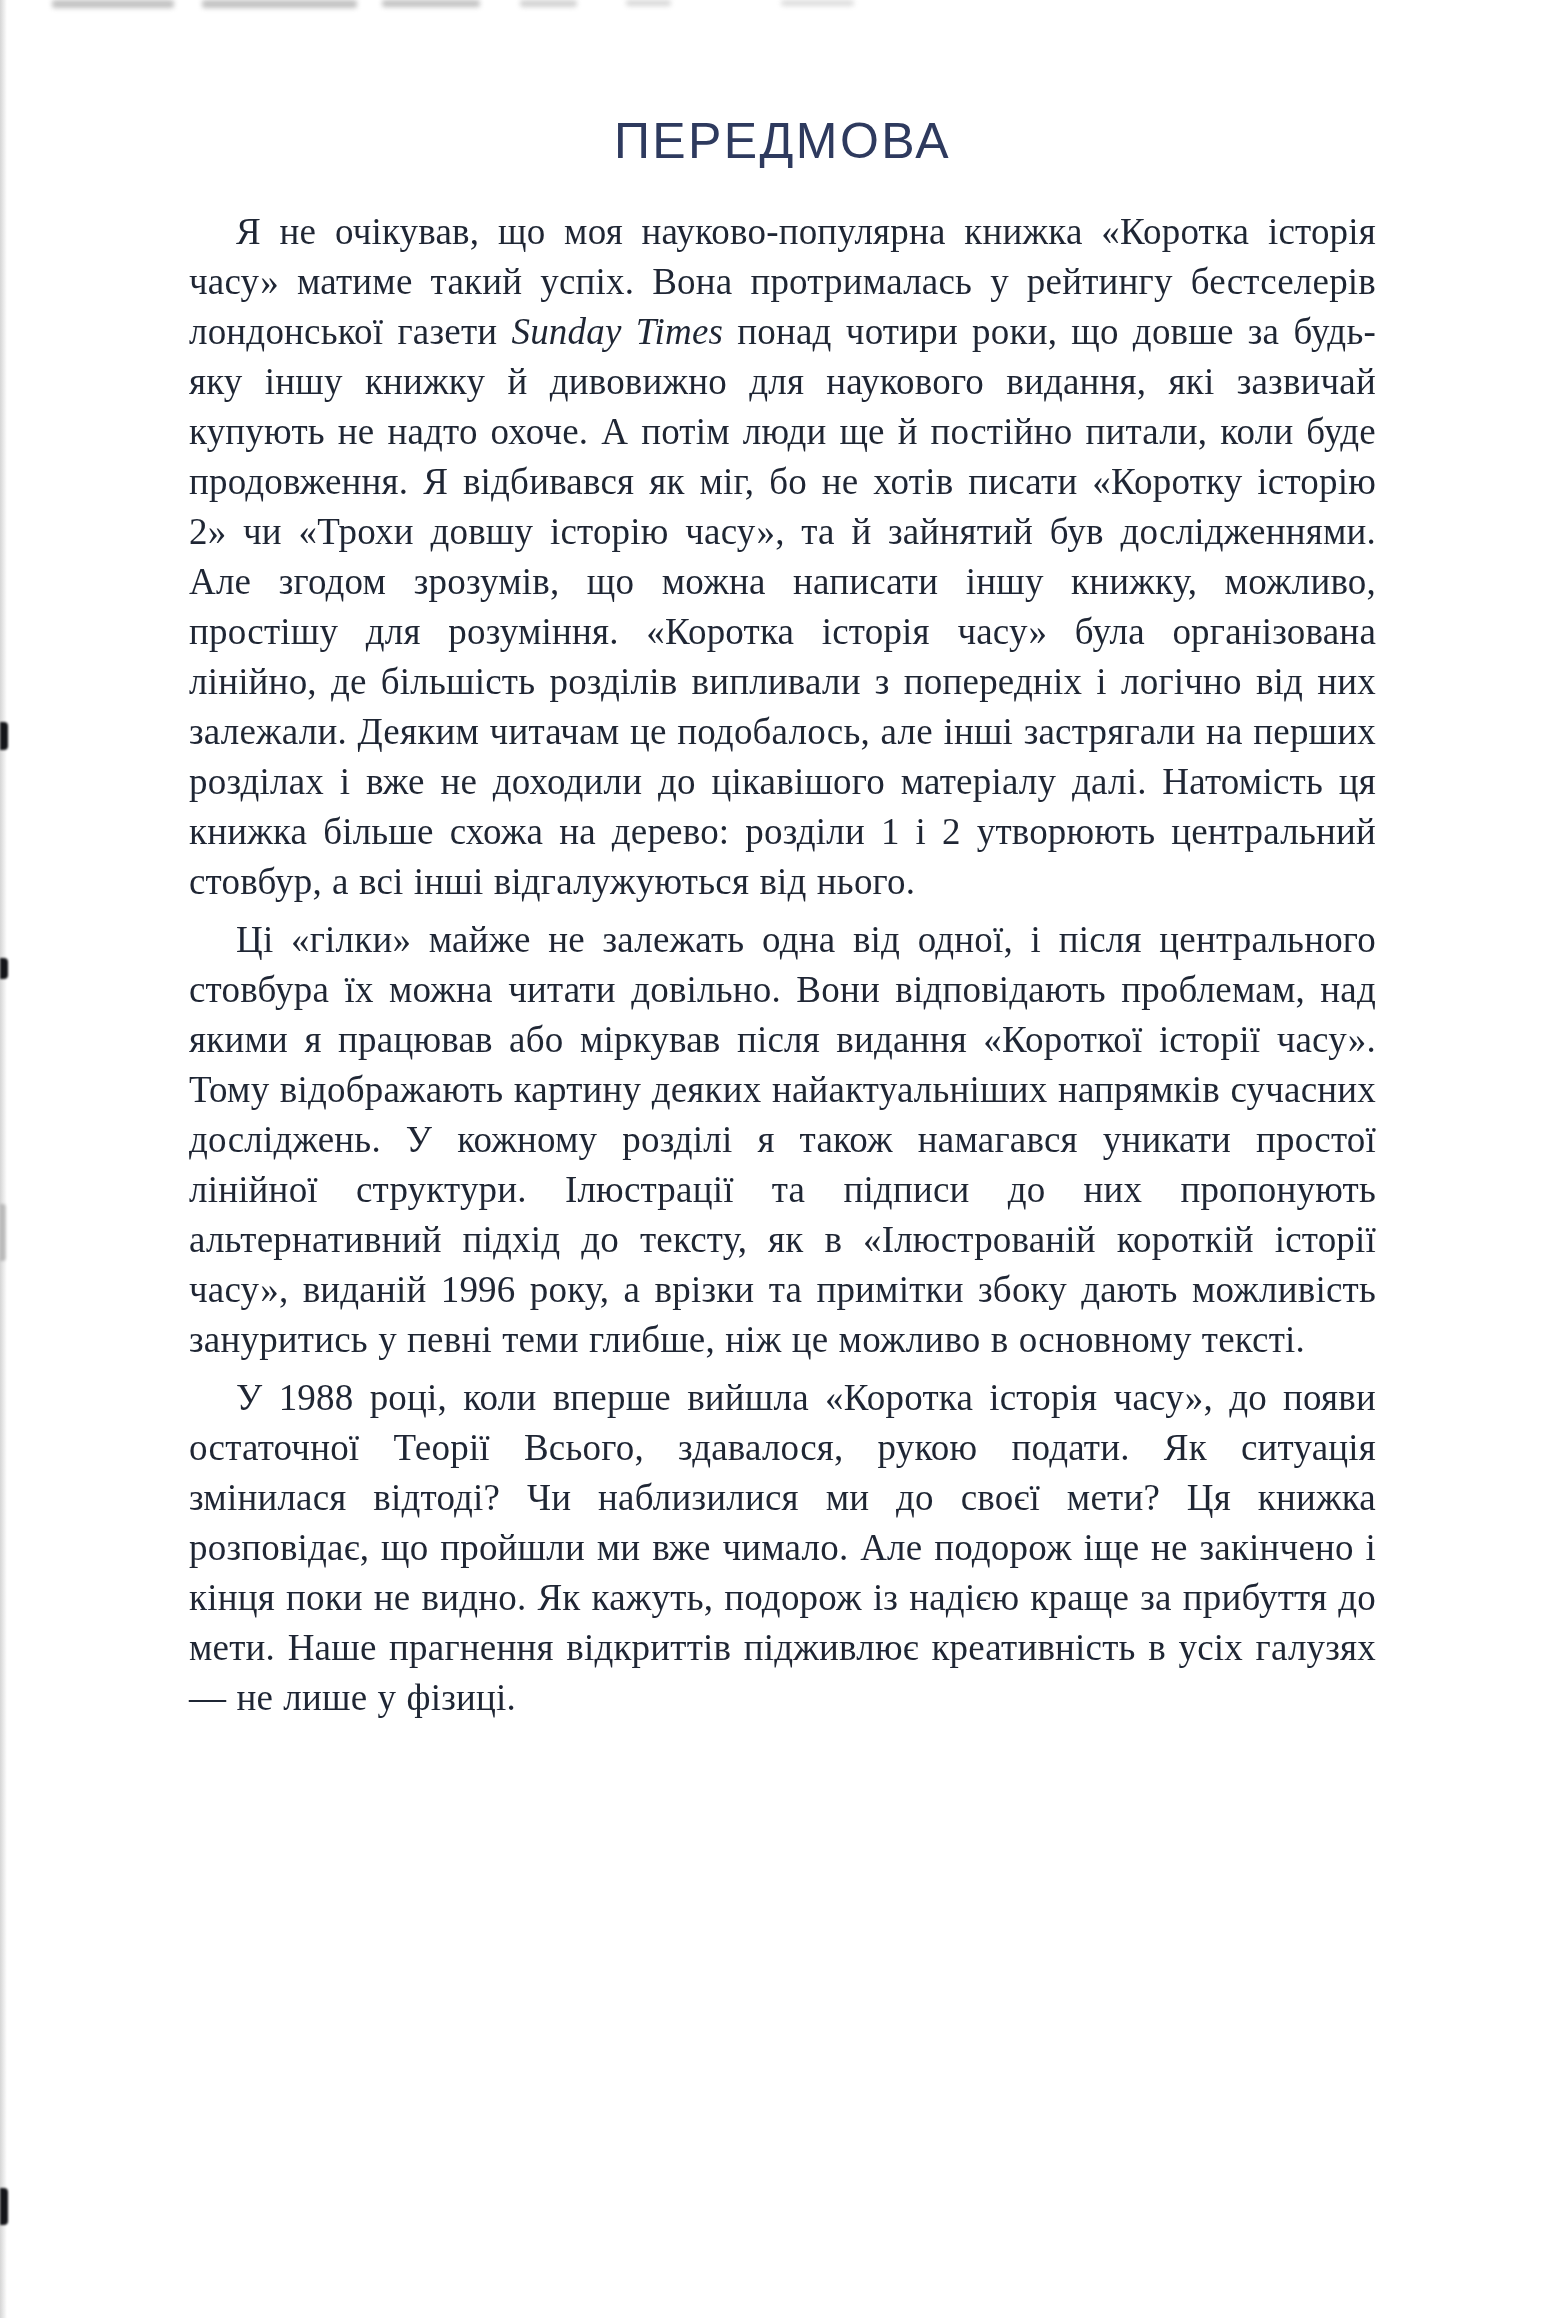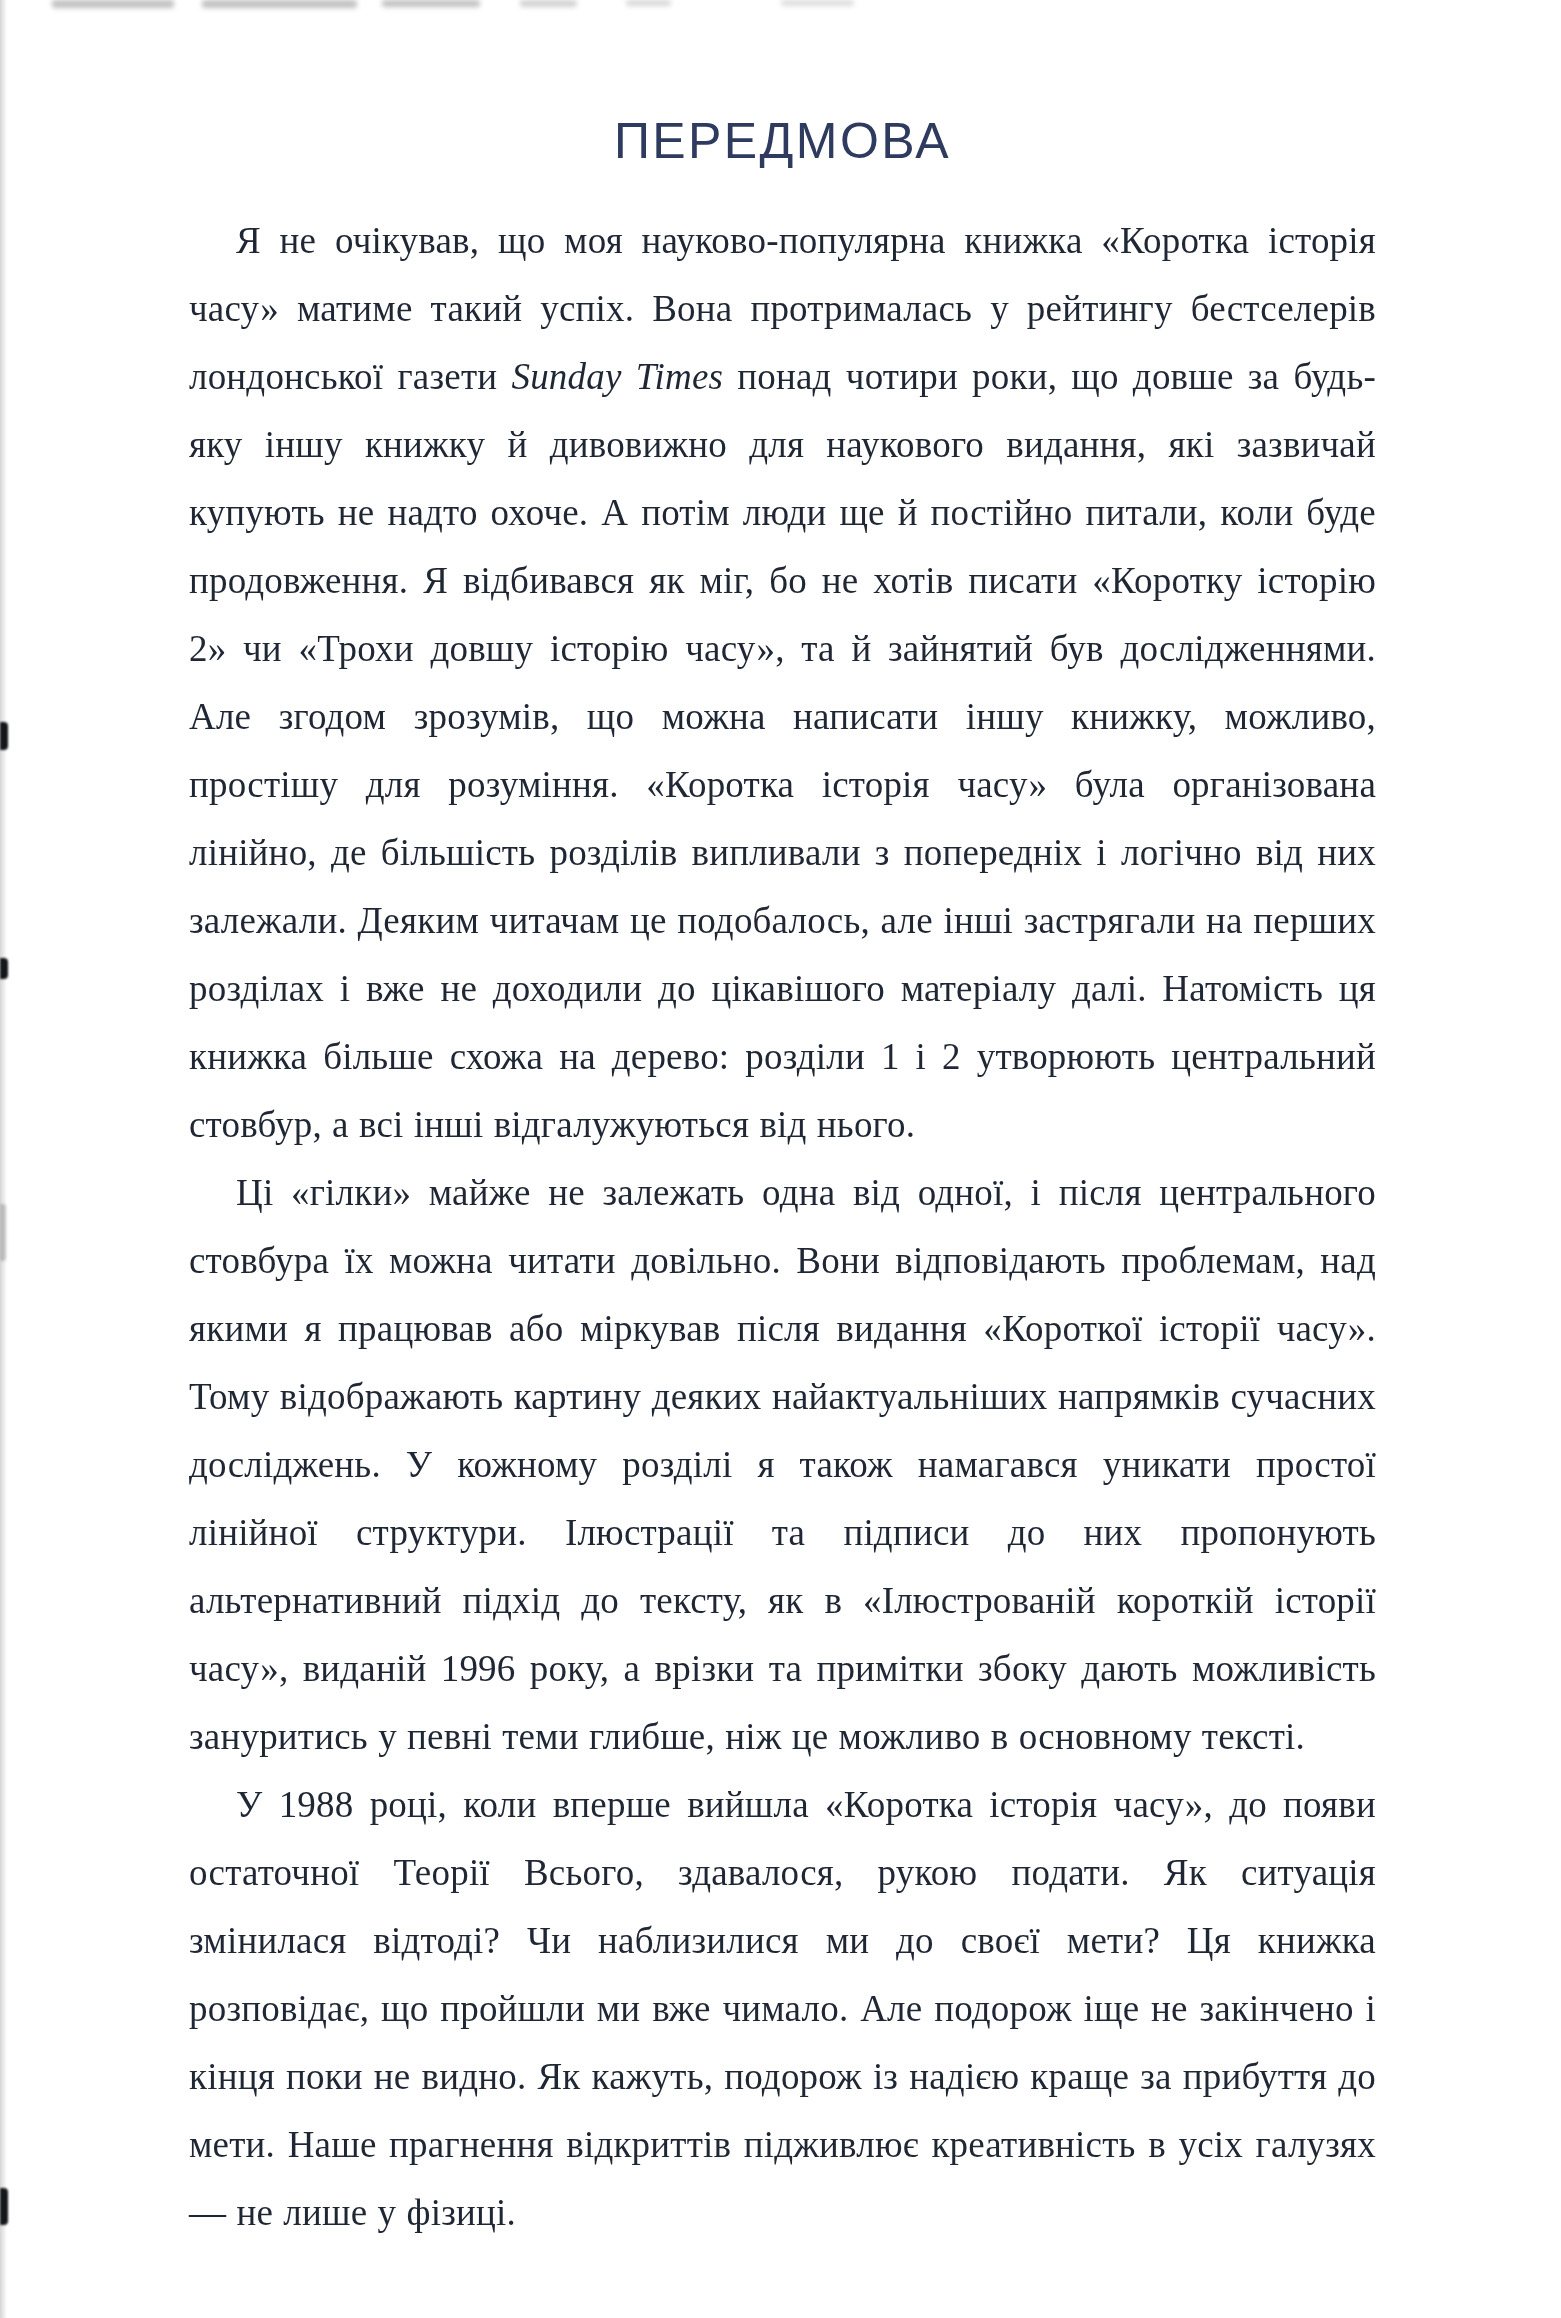--- a/index.html
+++ b/index.html
@@ -24,25 +24,26 @@
     font-family: "Liberation Sans", "DejaVu Sans", sans-serif;
     font-size: 50px;
     font-weight: 400;
     letter-spacing: 2.4px;
     color: var(--title, #2e3a5e);
     text-align: center;
     margin-bottom: 37px;
   }
   .body-text p {
     font-size: 37px;
-    line-height: 68px;
+    line-height: 50px;
     text-align: justify;
     text-indent: 47px;
     letter-spacing: 0.2px;
     word-spacing: 0.8px;
+    margin-top: 8px;
   }
   .italic { font-style: italic; }
 
   
   .artifacts { position: absolute; inset: 0; pointer-events: none; }
   .edge-shade {
     position: absolute; left: 0; top: 0; bottom: 0; width: 6.5px;
     background: linear-gradient(to right, rgba(90,90,90,0.25), rgba(90,90,90,0));
   }
   .top-bleed {

